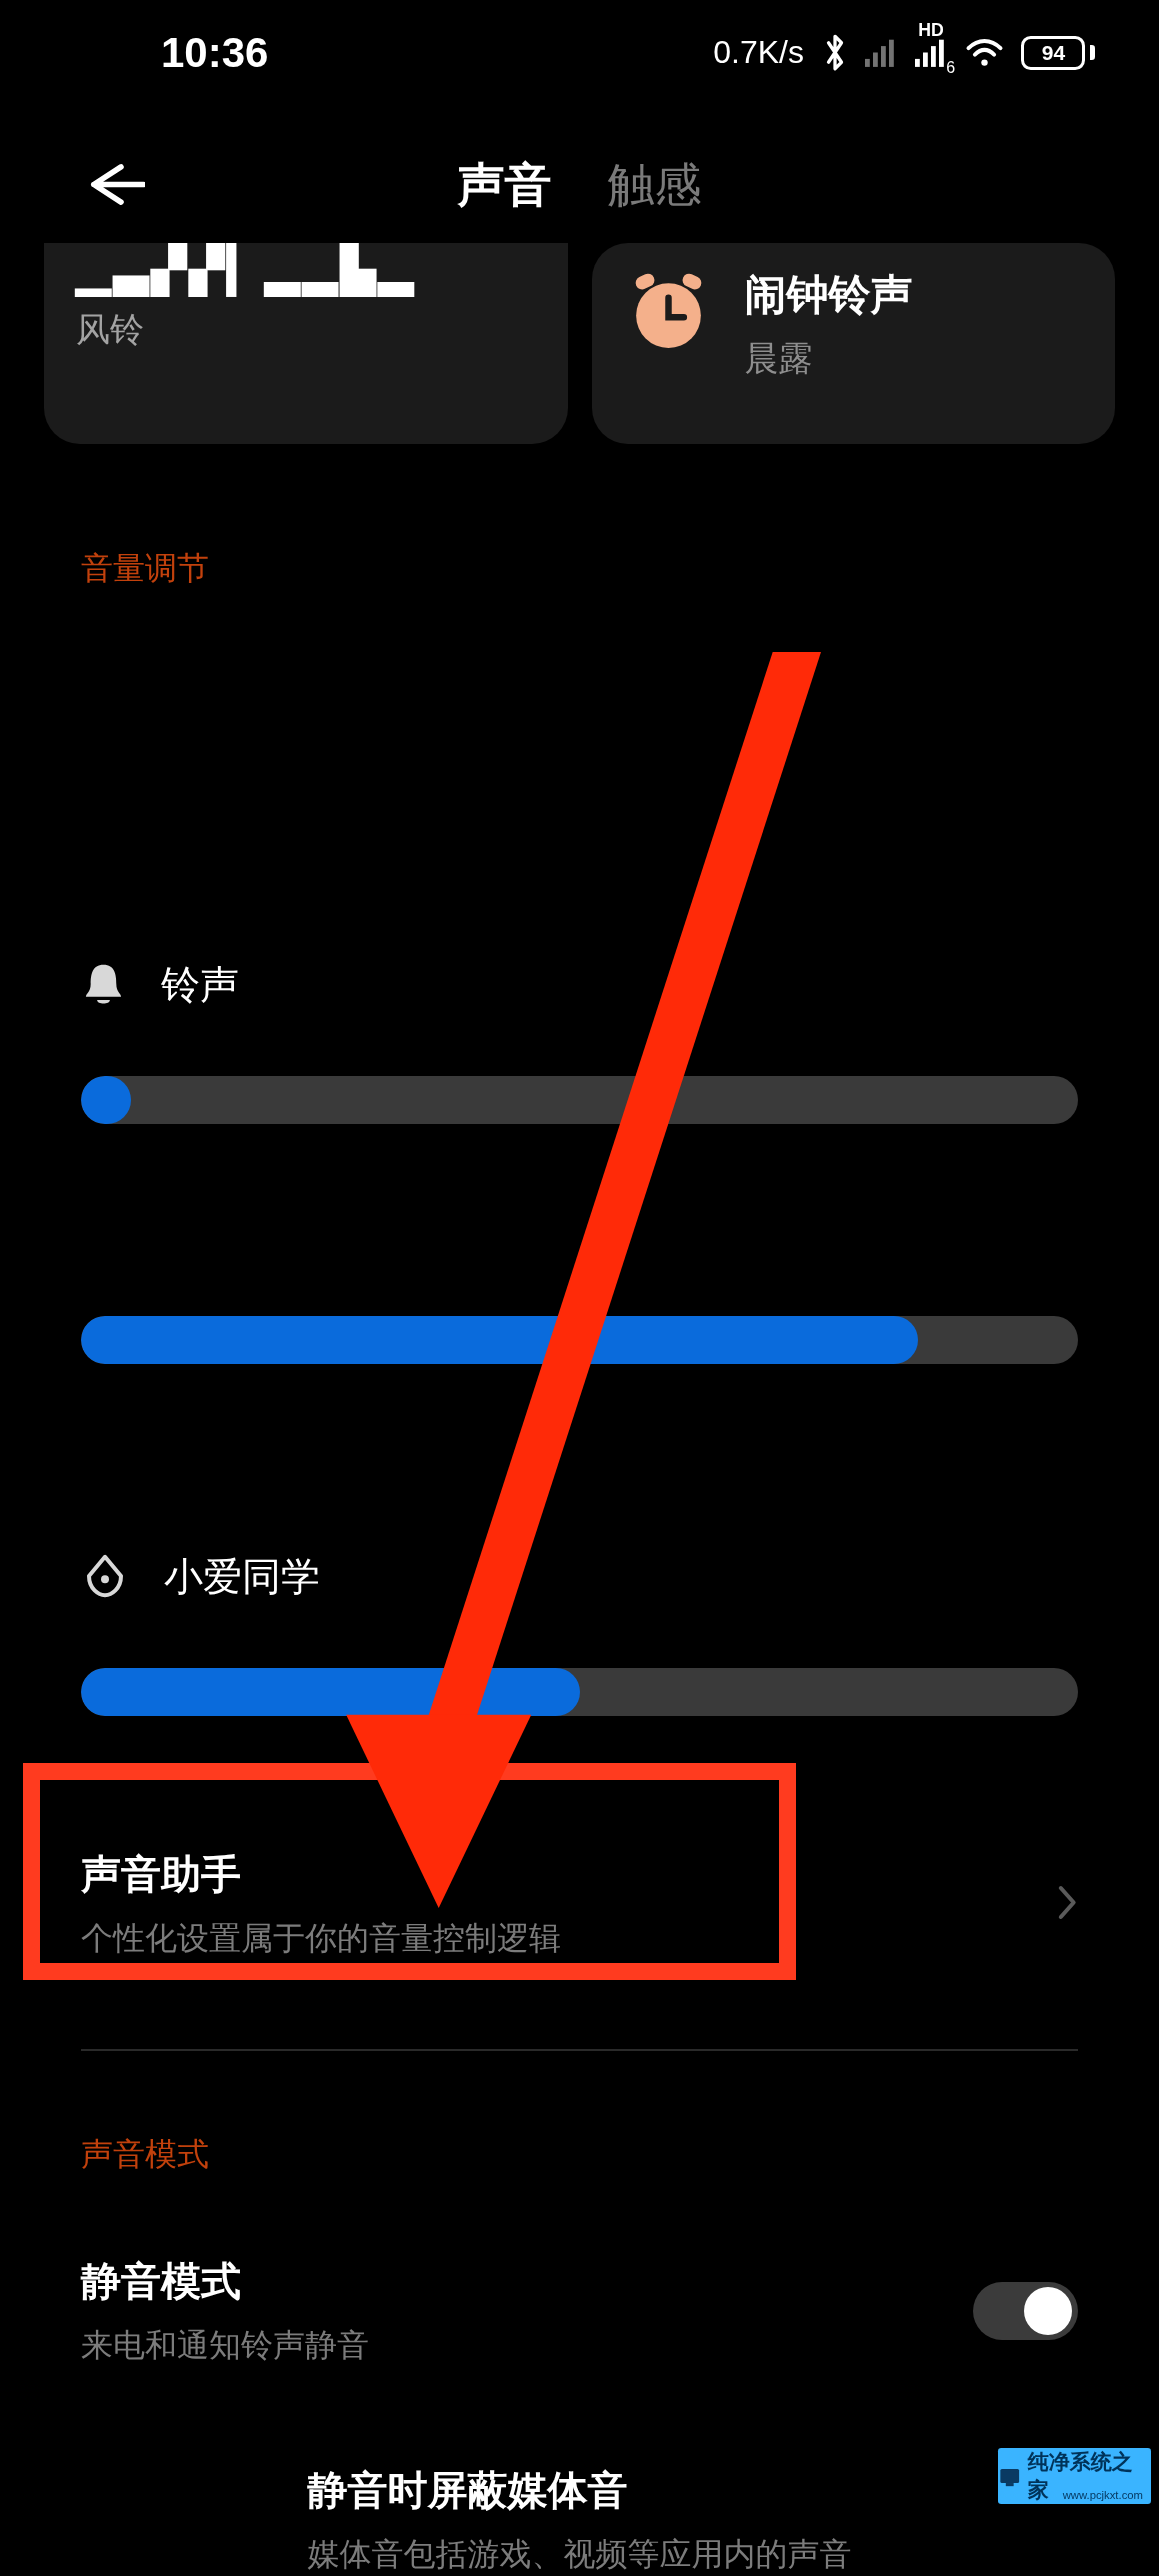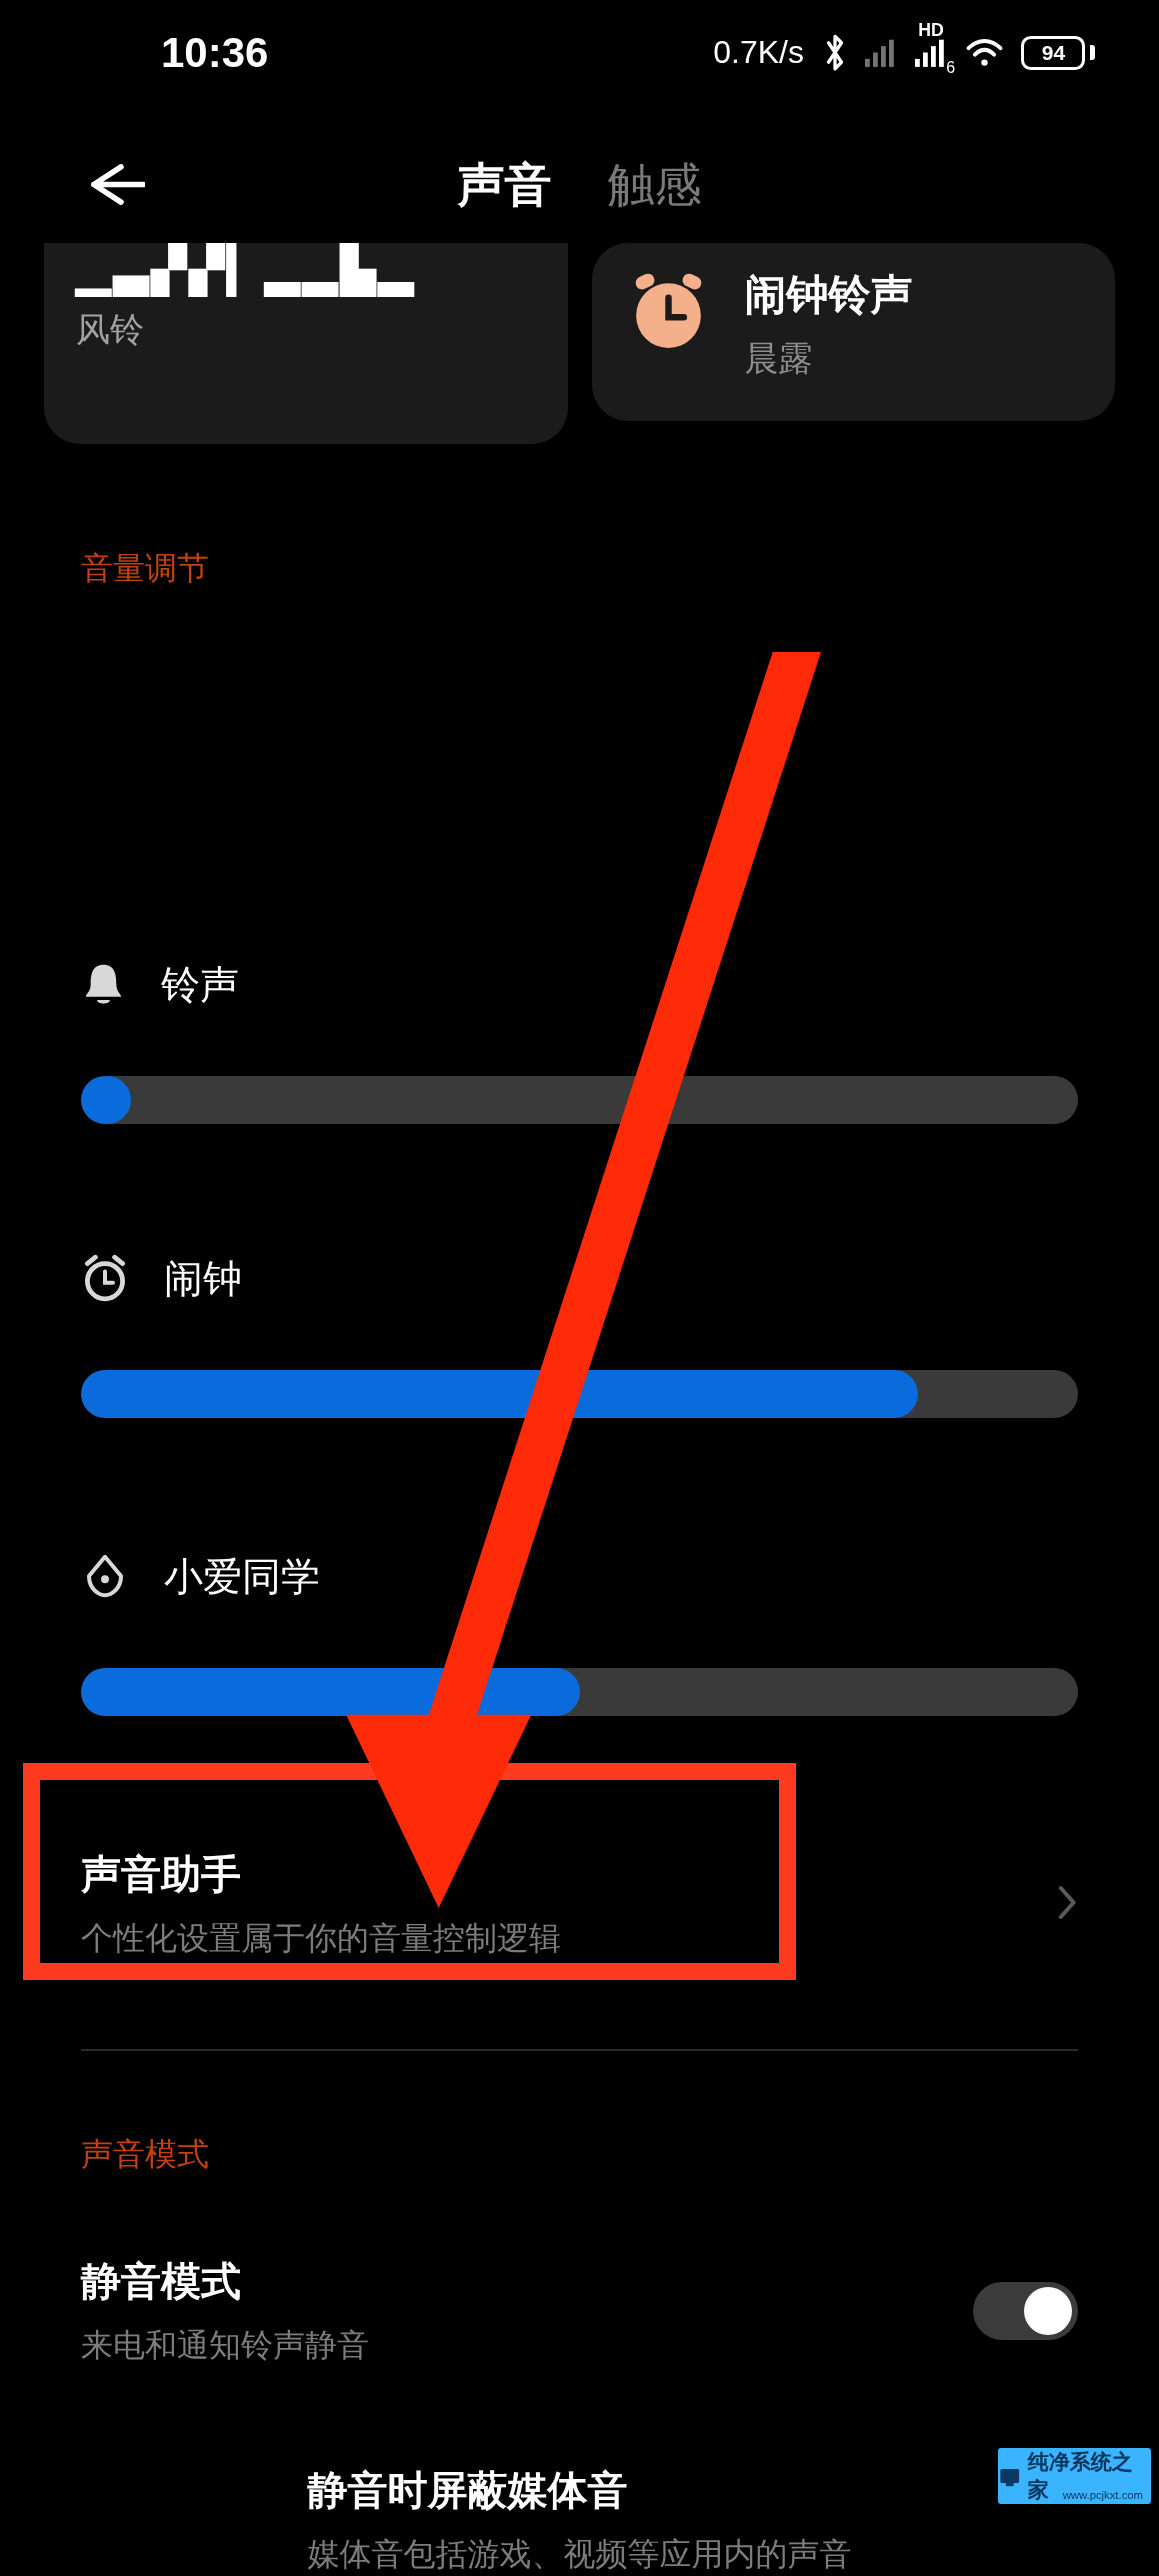--- a/index.html
+++ b/index.html
@@ -20,21 +20,21 @@
   .back-btn { position: absolute; left: 81px; top: 50%; transform: translateY(-50%); }
   .tabs { position:absolute; left:50%; transform:translateX(-50%); display:flex; gap: 56px; align-items:baseline; }
   .tab { font-size: 47px; color: #7a7a7a; }
   .tab.active { color:#fff; font-weight:700; }
 
   
   .cards-row { position:absolute; top: 243px; left: 44px; right: 44px; display:flex; gap: 24px; }
   .card { flex:1; background:#1b1b1b; border-radius: 0 0 36px 36px; height: 201px; padding: 24px 32px; overflow:hidden; }
   .card.left .cut-title { font-size:45px; font-weight:700; color:#fff; letter-spacing:3.2px; margin-top:-24px; margin-bottom:11.3px; white-space:nowrap; }
   .card.left .card-sub { font-size:34px; color:#a3a3a3; }
-  .card.right { display:flex; align-items:flex-start; gap: 32px; height:178px; border-radius:36px;}
+  .card.right { display:flex; align-items:flex-start; gap: 32px; height:201px; border-radius:36px;}
   .alarm-icon { width: 89px; height:89px; }
   .card.right .r-title { font-size:42px; font-weight:700; }
   .card.right .r-sub { font-size:34px; color:#8e8e8e; margin-top:13px; }
 
   
   .section-label { position:absolute; left:81px; font-size:32px; color:#c2410c; }
 
   
   .vol-row { position:absolute; left:81px; right:81px; }
   .vol-head { display:flex; align-items:center; gap: 35px; }
@@ -162,31 +162,20 @@
           </svg>
       </span>
       <span class="lbl">铃声</span>
     </div>
     <div class="slider">
       <div class="fill" style="width:5%"></div>
     </div>
   </div>
 
   <div class="vol-row" style="top:1252px;">
-    <div class="vol-head">
-      <span>
-        <svg width="48" height="48" viewBox="0 0 60 60">
-            <circle cx="30" cy="34" r="22" fill="none" stroke="#d8d8d8" stroke-width="6"></circle>
-            <path d="M30 22 V36 H40" stroke="#d8d8d8" stroke-width="5" fill="none" stroke-linecap="round"></path>
-            <line x1="8" y1="12" x2="18" y2="4" stroke="#d8d8d8" stroke-width="6" stroke-linecap="round"></line>
-            <line x1="52" y1="12" x2="42" y2="4" stroke="#d8d8d8" stroke-width="6" stroke-linecap="round"></line>
-          </svg>
-      </span>
-      <span class="lbl">闹钟</span>
-    </div>
     <div class="slider">
       <div class="fill" style="width:84%"></div>
     </div>
   </div>
 
   <div class="vol-row" style="top:1550px;">
     <div class="vol-head">
       <span>
         <svg width="48" height="48" viewBox="0 0 60 60">
             <path d="M30 6 L10 30 C10 46 22 54 30 54 C38 54 50 46 50 30 Z" fill="none" stroke="#d8d8d8" stroke-width="5" stroke-linejoin="round"></path>

